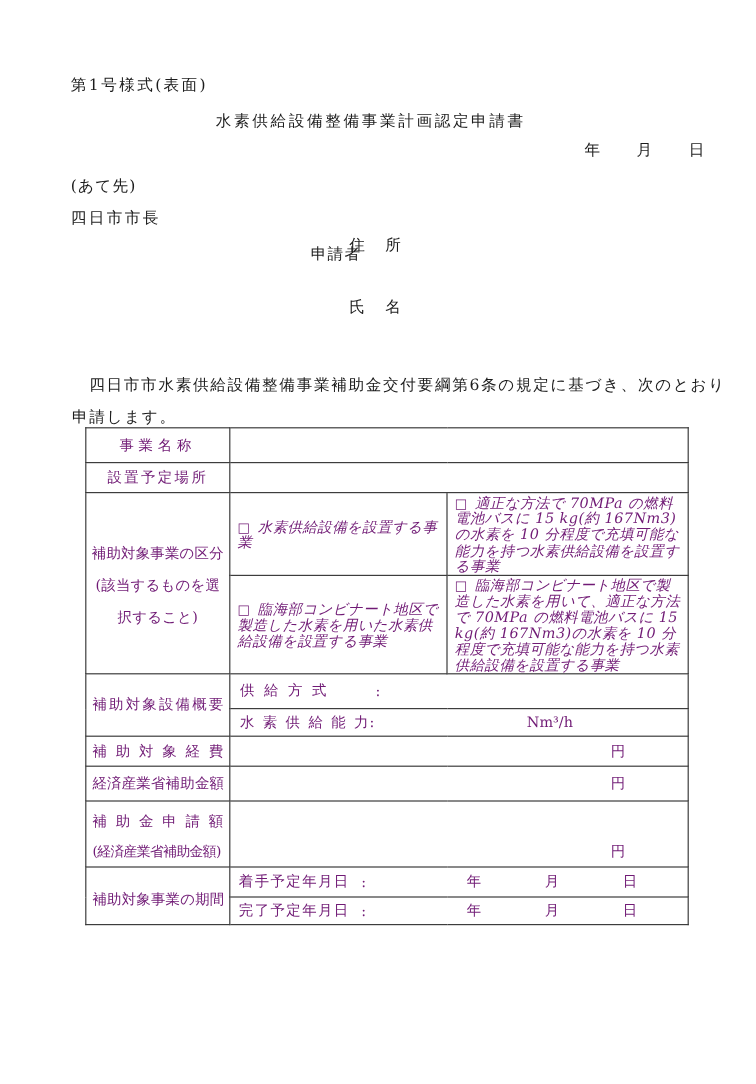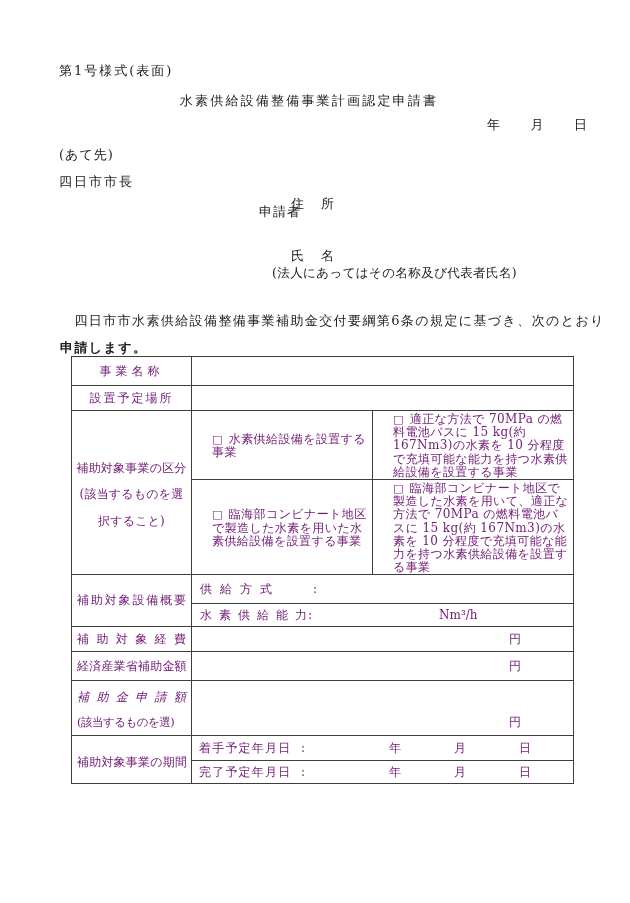--- a/index.html
+++ b/index.html
@@ -11,42 +11,42 @@
   .form-no    { left:59px;  top:62px;  letter-spacing:2px; }
   .doc-title  { left:0;     top:92px;  width:618px; text-align:center; letter-spacing:2.2px; white-space:nowrap; position:absolute; font-size:13px;font-family:Liberation Mono, monospace; }
   .date-row   { left:487px; top:116px; width:100px; display:flex; justify-content:space-between; position:absolute; font-size:13px; }
   .addr-pre   { left:59px;  top:146px; letter-spacing:1px; }
   .addressee  { left:59px;  top:173px; letter-spacing:2px; }
   .lbl-address{ left:291px; top:195px; letter-spacing:2px; }
   .lbl-applic { left:259px; top:203px; letter-spacing:1px; }
   .lbl-name   { left:291px; top:247px; letter-spacing:2px; }
   .corp-note  { left:272px; top:265px; font-size:12.5px; letter-spacing:0.4px; }
   .intro1     { left:60px;  top:312px; letter-spacing:1.4px; }
-  .intro2     { left:60px;  top:339px; letter-spacing:1.4px;font-weight:bold; }
+  .intro2     { left:60px;  top:339px; letter-spacing:1.4px; }
 
   table.form { position:absolute; left:71px; top:356px; width:502px; border-collapse:collapse; table-layout:fixed; }
   table.form td { border:1px solid #3d3d3d; font-size:12px; vertical-align:middle; color:#701a75; }
   col.c1 { width:120px; } col.c2 { width:181px; } col.c3 { width:201px; }
 
   tr.r1{height:29px} tr.r2{height:25px} tr.r3{height:68px} tr.r4{height:78px}
   tr.r5{height:29px} tr.r6{height:23px} tr.r7{height:25px} tr.r8{height:29px}
   tr.r9{height:52px} tr.r10{height:25px} tr.r11{height:23px}
 
   td.hl   { text-align:center; white-space:nowrap; }
   .ls4    { letter-spacing:4px; }
   .ls2    { letter-spacing:2px; }
   td.cat-lbl { vertical-align:top; text-align:center; padding-top:4px; line-height:26.5px; letter-spacing:0.2px; white-space:nowrap; }
   td.just { text-align:justify; text-align-last:justify; padding:0 5px; white-space:nowrap; }
   td.fill { padding:0 5px; letter-spacing:0.2px; white-space:nowrap; }
-  td.opt  { vertical-align:top; padding:2px 4px 0 20px; line-height:13.2px; letter-spacing:0.4px; }
+  td.opt  { vertical-align:top; padding:2px 4px 0 6px; line-height:13.2px; letter-spacing:0.4px;font-style:italic; }
   td.opt .cb { margin-right:6px; font-size:11px; }
   td.yen  { text-align:right; padding-right:52px; }
   td.yen.bottom { vertical-align:bottom; padding-bottom:4px; }
   td.req-lbl { vertical-align:top; padding:4px 5px 0; line-height:25px; }
-  td.req-lbl .l1 { text-align:justify; text-align-last:justify;font-style:italic; }
+  td.req-lbl .l1 { text-align:justify; text-align-last:justify; }
   td.req-lbl .l2 { white-space:nowrap; font-size:11.5px; letter-spacing:-0.5px; }
   td.period-lbl { vertical-align:top; padding:5px 5px 0; letter-spacing:0.2px; white-space:nowrap; }
   td.rel { position:relative; }
   .ab  { position:absolute; top:50%; transform:translateY(-50%); white-space:nowrap; font-size:12px; }
   .ls8 { letter-spacing:8px; }
   .ls7 { letter-spacing:7px; }
   .ls1 { letter-spacing:1.2px; }
 </style>
 </head>
 <body>
@@ -61,21 +61,20 @@
     <span>月</span>
     <span>日</span>
   </div>
 
   <div class="abs addr-pre">(あて先)</div>
   <div class="abs addressee">四日市市長</div>
 
   <div class="abs lbl-address">住　所</div>
   <div class="abs lbl-applic">申請者</div>
   <div class="abs lbl-name">氏　名</div>
-  <div class="abs corp-note">(法人にあってはその名称及び代表者氏名)</div>
 
   <div class="abs intro1">　四日市市水素供給設備整備事業補助金交付要綱第6条の規定に基づき、次のとおり</div>
   <div class="abs intro2">申請します。</div>
 
   <table class="form">
     <colgroup>
         <col class="c1">
         <col class="c2">
         <col class="c3">
       </colgroup>
@@ -127,21 +126,21 @@
         <td class="just">補助対象経費</td>
         <td colspan="2" class="yen"><span>円</span></td>
       </tr>
       <tr class="r8">
         <td class="fill">経済産業省補助金額</td>
         <td colspan="2" class="yen"><span>円</span></td>
       </tr>
       <tr class="r9">
         <td class="req-lbl">
           <div class="l1">補助金申請額</div>
-          <div class="l2">(該当するものを選)</div>
+          <div class="l2">(経済産業省補助金額)</div>
         </td>
         <td colspan="2" class="yen bottom"><span>円</span></td>
       </tr>
       <tr class="r10">
         <td rowspan="2" class="period-lbl">補助対象事業の期間</td>
         <td colspan="2" class="rel">
           <span class="ab ls1" style="left:7px">着手予定年月日</span>
           <span class="ab" style="left:109px">:</span>
           <span class="ab" style="left:197px">年</span>
           <span class="ab" style="left:262px">月</span>

